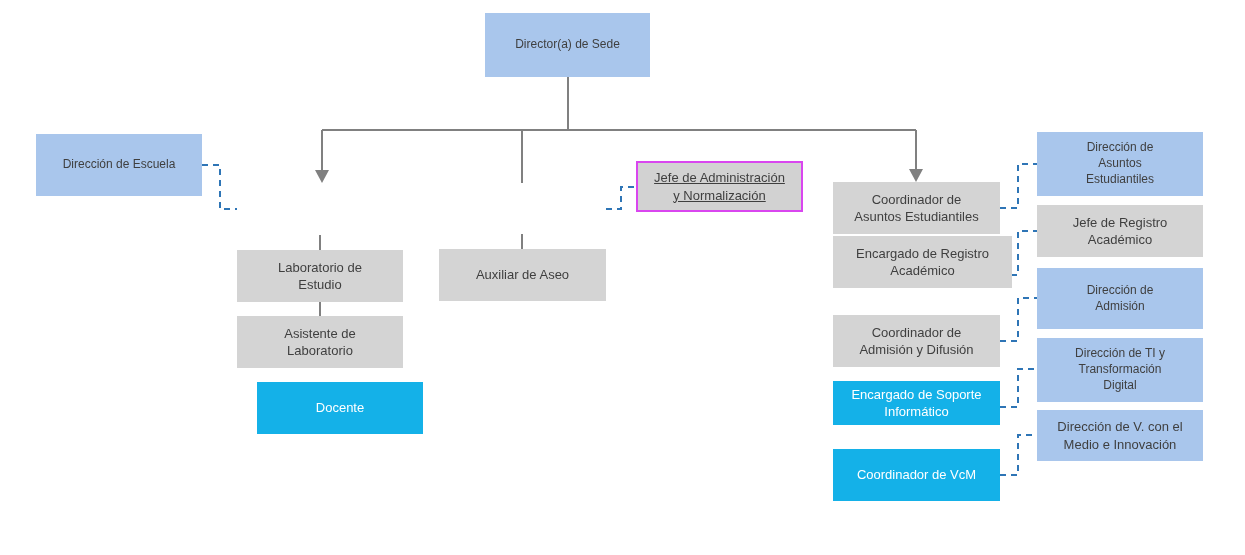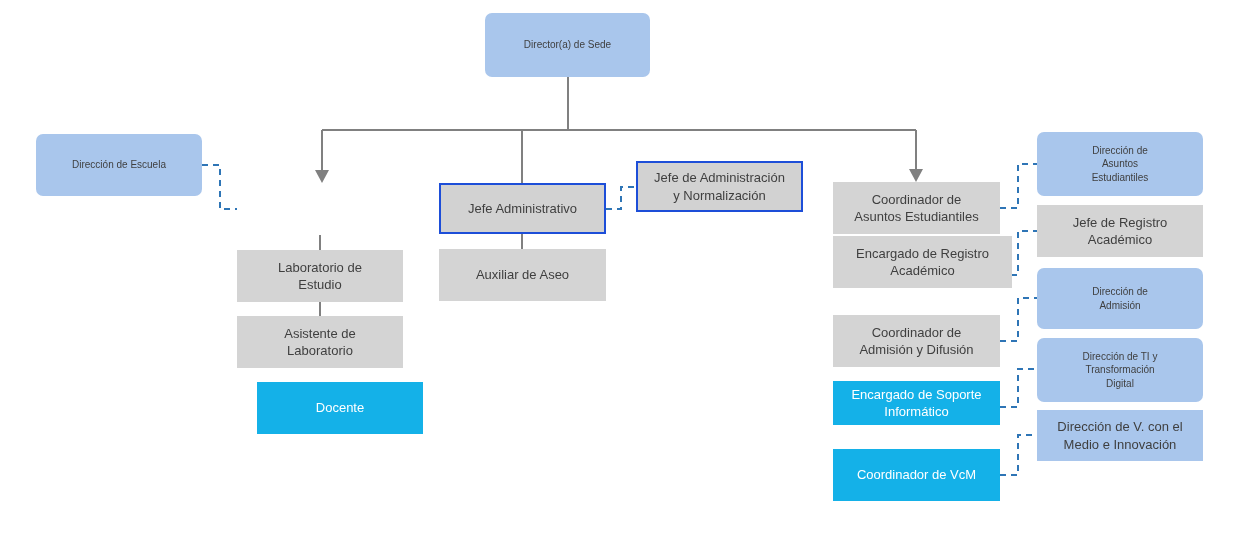--- a/index.html
+++ b/index.html
@@ -15,23 +15,23 @@
     position:absolute;z-index:2;
     display:flex;align-items:center;justify-content:center;
     text-align:center;
     white-space:pre-line;
     box-sizing:border-box;
     color:#3f3f3f;
     line-height:1.32;
   }
   .blue{background:#a9c6ec;}
   .gray{background:#d4d4d4;}
-  .gray-bordered{background:#d2d2d2;border:2px solid #1d4ed8;}
+  .gray-bordered{background:#d2d2d2;border:2px solid #d946ef;text-decoration:underline;}
   .cyan{background:#14b1e8;color:#ffffff;}
-  .fs14{font-size:10px;border-radius:7px;}
+  .fs14{font-size:12px;}
   .fs13{font-size:13px;}
 
   .n-director{left:485px;top:13px;width:165px;height:64px;}
   .n-escuela{left:36px;top:134px;width:166px;height:62px;}
   .n-jefe-carrera{left:237px;top:183px;width:166px;height:52px;}
   .n-secretario{left:237px;top:250px;width:166px;height:52px;}
   .n-asistente{left:237px;top:316px;width:166px;height:52px;}
   .n-docente{left:237px;top:382px;width:166px;height:52px;margin-left:20px;}
   .n-jefe-administrativo{left:439px;top:183px;width:167px;height:51px;}
   .n-jefe-admin-norm{left:636px;top:161px;width:167px;height:51px;}
@@ -83,21 +83,20 @@
 
   <div class="node blue fs14 n-director">Director(a) de Sede</div>
 
   <div class="node blue fs14 n-escuela">Dirección de Escuela</div>
   <div class="node gray fs13 n-secretario">Laboratorio de
 Estudio</div>
   <div class="node gray fs13 n-asistente">Asistente de
 Laboratorio</div>
   <div class="node cyan fs13 n-docente">Docente</div>
 
-  <div class="node gray-bordered fs13 n-jefe-administrativo">Jefe Administrativo</div>
   <div class="node gray-bordered fs13 n-jefe-admin-norm">Jefe de Administración
 y Normalización</div>
   <div class="node gray fs13 n-auxiliar">Auxiliar de Aseo</div>
 
   <div class="node gray fs13 n-coord-asuntos">Coordinador de
 Asuntos Estudiantiles</div>
   <div class="node gray fs13 n-enc-registro">Encargado de Registro
 Académico</div>
   <div class="node gray fs13 n-coord-admision">Coordinador de
 Admisión y Difusión</div>

